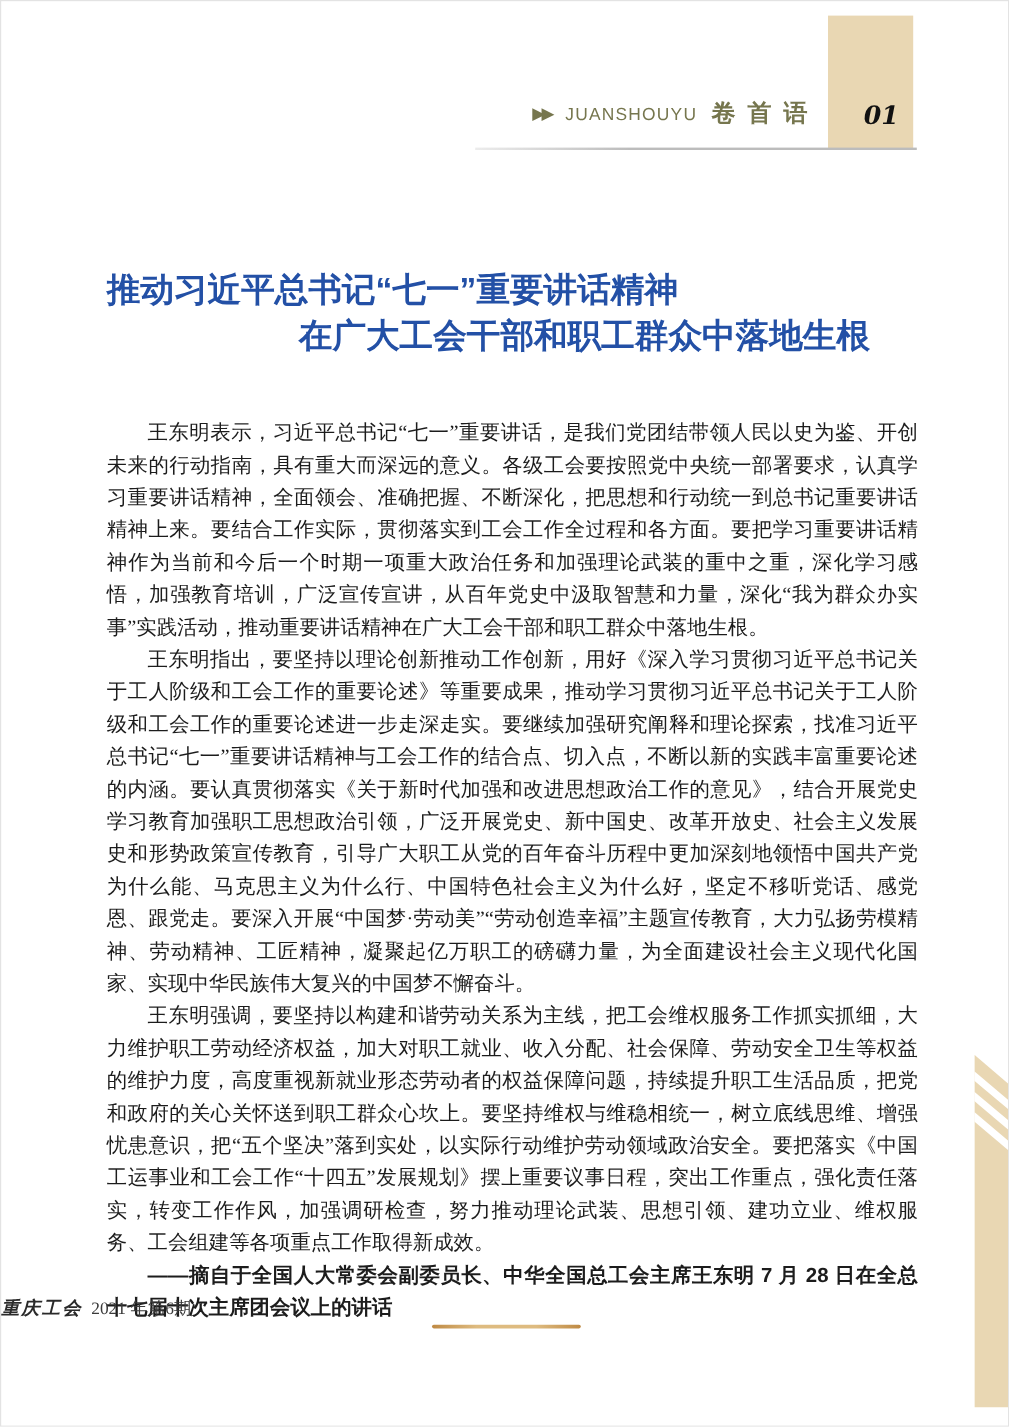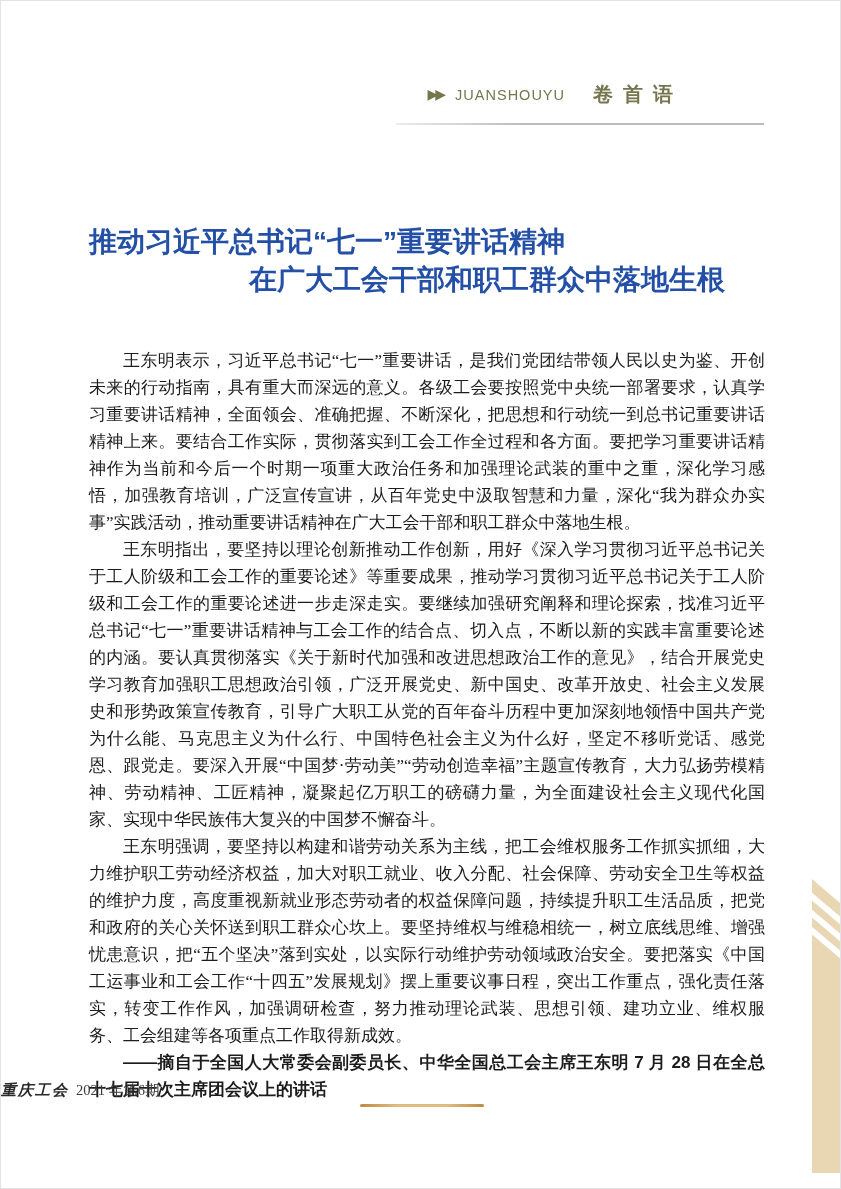--- a/index.html
+++ b/index.html
@@ -16,21 +16,21 @@
   .arrows{
     font-family:"DejaVu Sans",sans-serif;font-size:14px;letter-spacing:-3px;
     vertical-align:2px;margin-right:8px;
   }
   .pinyin{
     font-family:"Liberation Sans","DejaVu Sans",sans-serif;
     font-size:14.5px;letter-spacing:1px;vertical-align:1px;text-align:center;
   }
   .section{
     font-family:"Liberation Sans","DejaVu Sans",sans-serif;
-    font-weight:bold;font-size:20px;letter-spacing:10px;margin-left:24px;
+    font-weight:bold;font-size:20px;letter-spacing:10px;margin-left:8px;
   }
   .page-num-box{
     position:absolute;left:689px;top:12px;width:71px;height:111px;
     background:#e9d7b3;
   }
   .page-num{
     position:absolute;right:12px;bottom:16px;
     font-family:"DejaVu Serif","Liberation Serif",serif;
     font-style:italic;font-weight:bold;font-size:21px;color:#111;
   }
@@ -74,20 +74,23 @@
 </head>
 <body>
 
 <div class="page">
 
   <div class="header-text">
     <span class="arrows">▶▶</span>
     <span class="pinyin">JUANSHOUYU</span>
     <span class="section">卷首语</span>
   </div>
+  <div class="page-num-box">
+    <span class="page-num">01</span>
+  </div>
   <div class="header-line"></div>
 
   <h1 class="title">
     <span class="title-line1">推动习近平总书记“七一”重要讲话精神</span>
     <span class="title-line2">在广大工会干部和职工群众中落地生根</span>
   </h1>
 
   <div class="article">
     <p>王东明表示，习近平总书记“七一”重要讲话，是我们党团结带领人民以史为鉴、开创未来的行动指南，具有重大而深远的意义。各级工会要按照党中央统一部署要求，认真学习重要讲话精神，全面领会、准确把握、不断深化，把思想和行动统一到总书记重要讲话精神上来。要结合工作实际，贯彻落实到工会工作全过程和各方面。要把学习重要讲话精神作为当前和今后一个时期一项重大政治任务和加强理论武装的重中之重，深化学习感悟，加强教育培训，广泛宣传宣讲，从百年党史中汲取智慧和力量，深化“我为群众办实事”实践活动，推动重要讲话精神在广大工会干部和职工群众中落地生根。</p>
     <p>王东明指出，要坚持以理论创新推动工作创新，用好《深入学习贯彻习近平总书记关于工人阶级和工会工作的重要论述》等重要成果，推动学习贯彻习近平总书记关于工人阶级和工会工作的重要论述进一步走深走实。要继续加强研究阐释和理论探索，找准习近平总书记“七一”重要讲话精神与工会工作的结合点、切入点，不断以新的实践丰富重要论述的内涵。要认真贯彻落实《关于新时代加强和改进思想政治工作的意见》，结合开展党史学习教育加强职工思想政治引领，广泛开展党史、新中国史、改革开放史、社会主义发展史和形势政策宣传教育，引导广大职工从党的百年奋斗历程中更加深刻地领悟中国共产党为什么能、马克思主义为什么行、中国特色社会主义为什么好，坚定不移听党话、感党恩、跟党走。要深入开展“中国梦·劳动美”“劳动创造幸福”主题宣传教育，大力弘扬劳模精神、劳动精神、工匠精神，凝聚起亿万职工的磅礴力量，为全面建设社会主义现代化国家、实现中华民族伟大复兴的中国梦不懈奋斗。</p>

